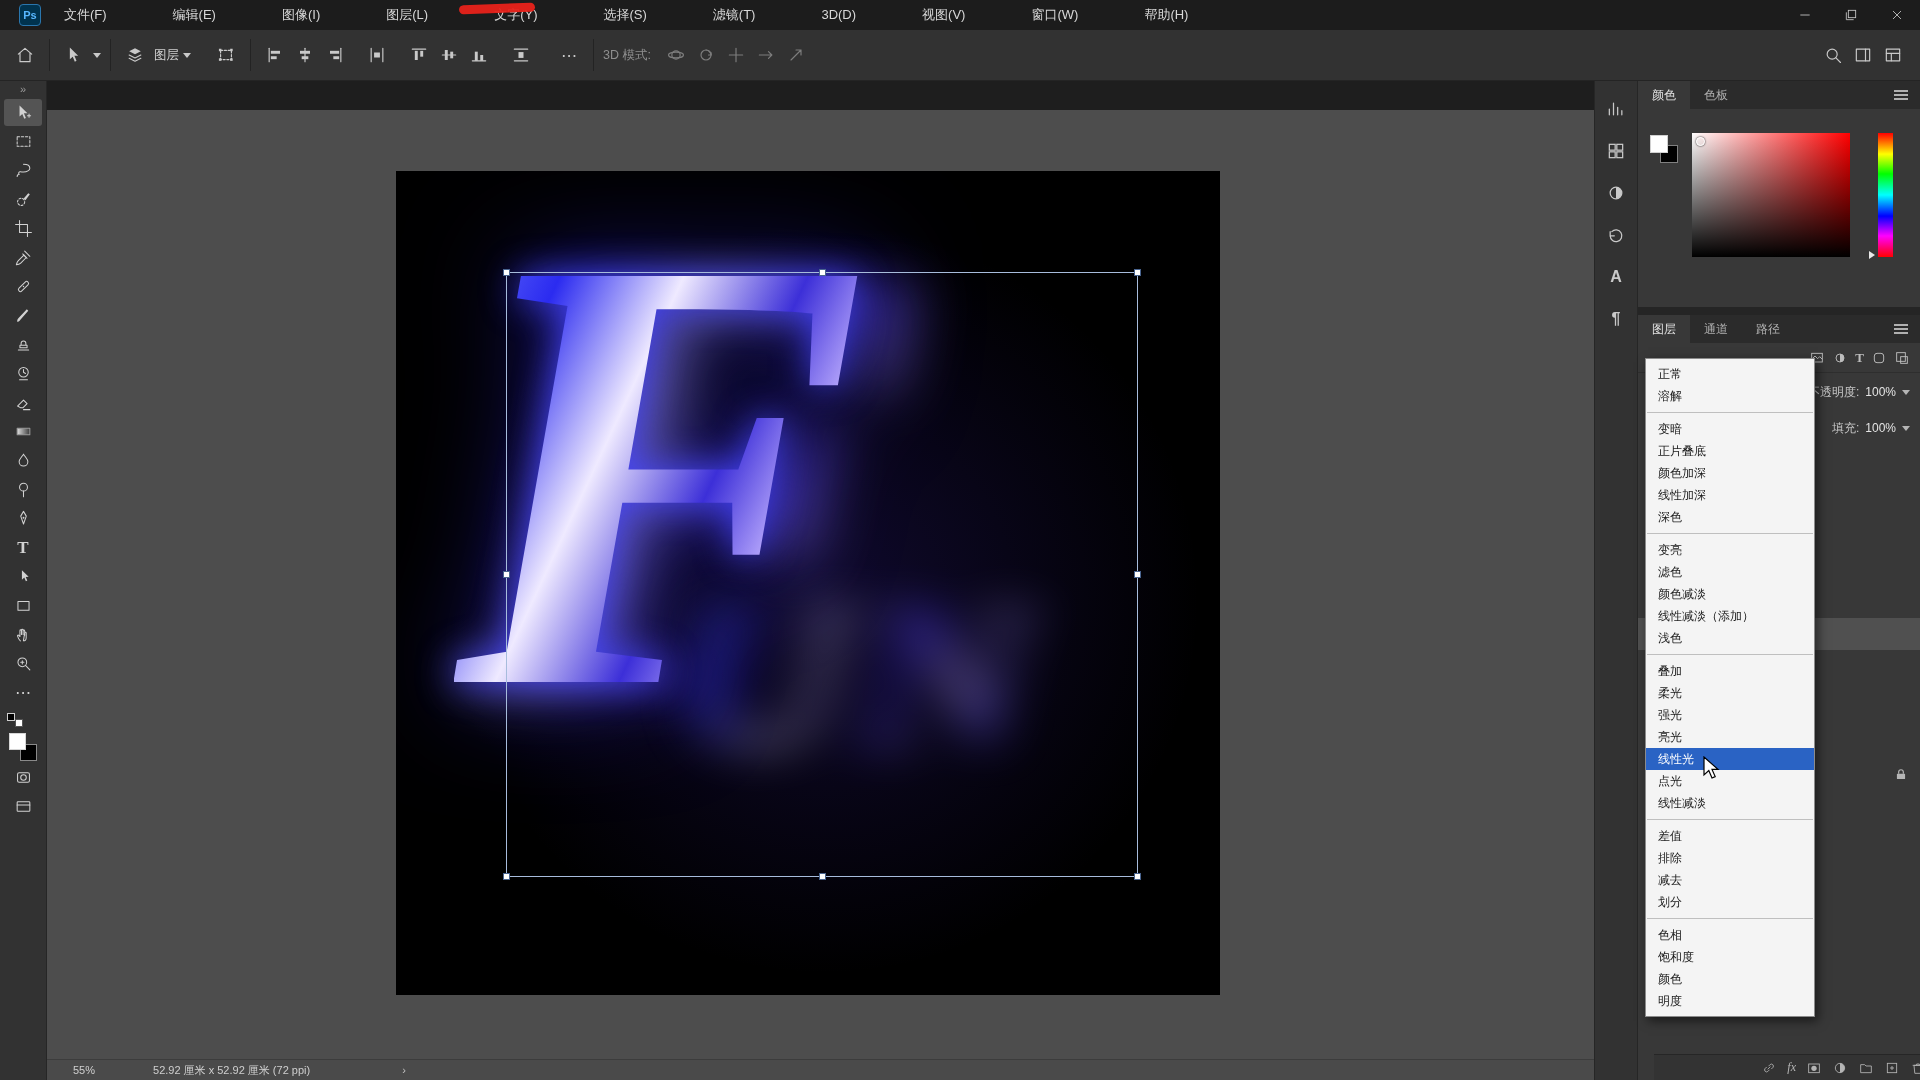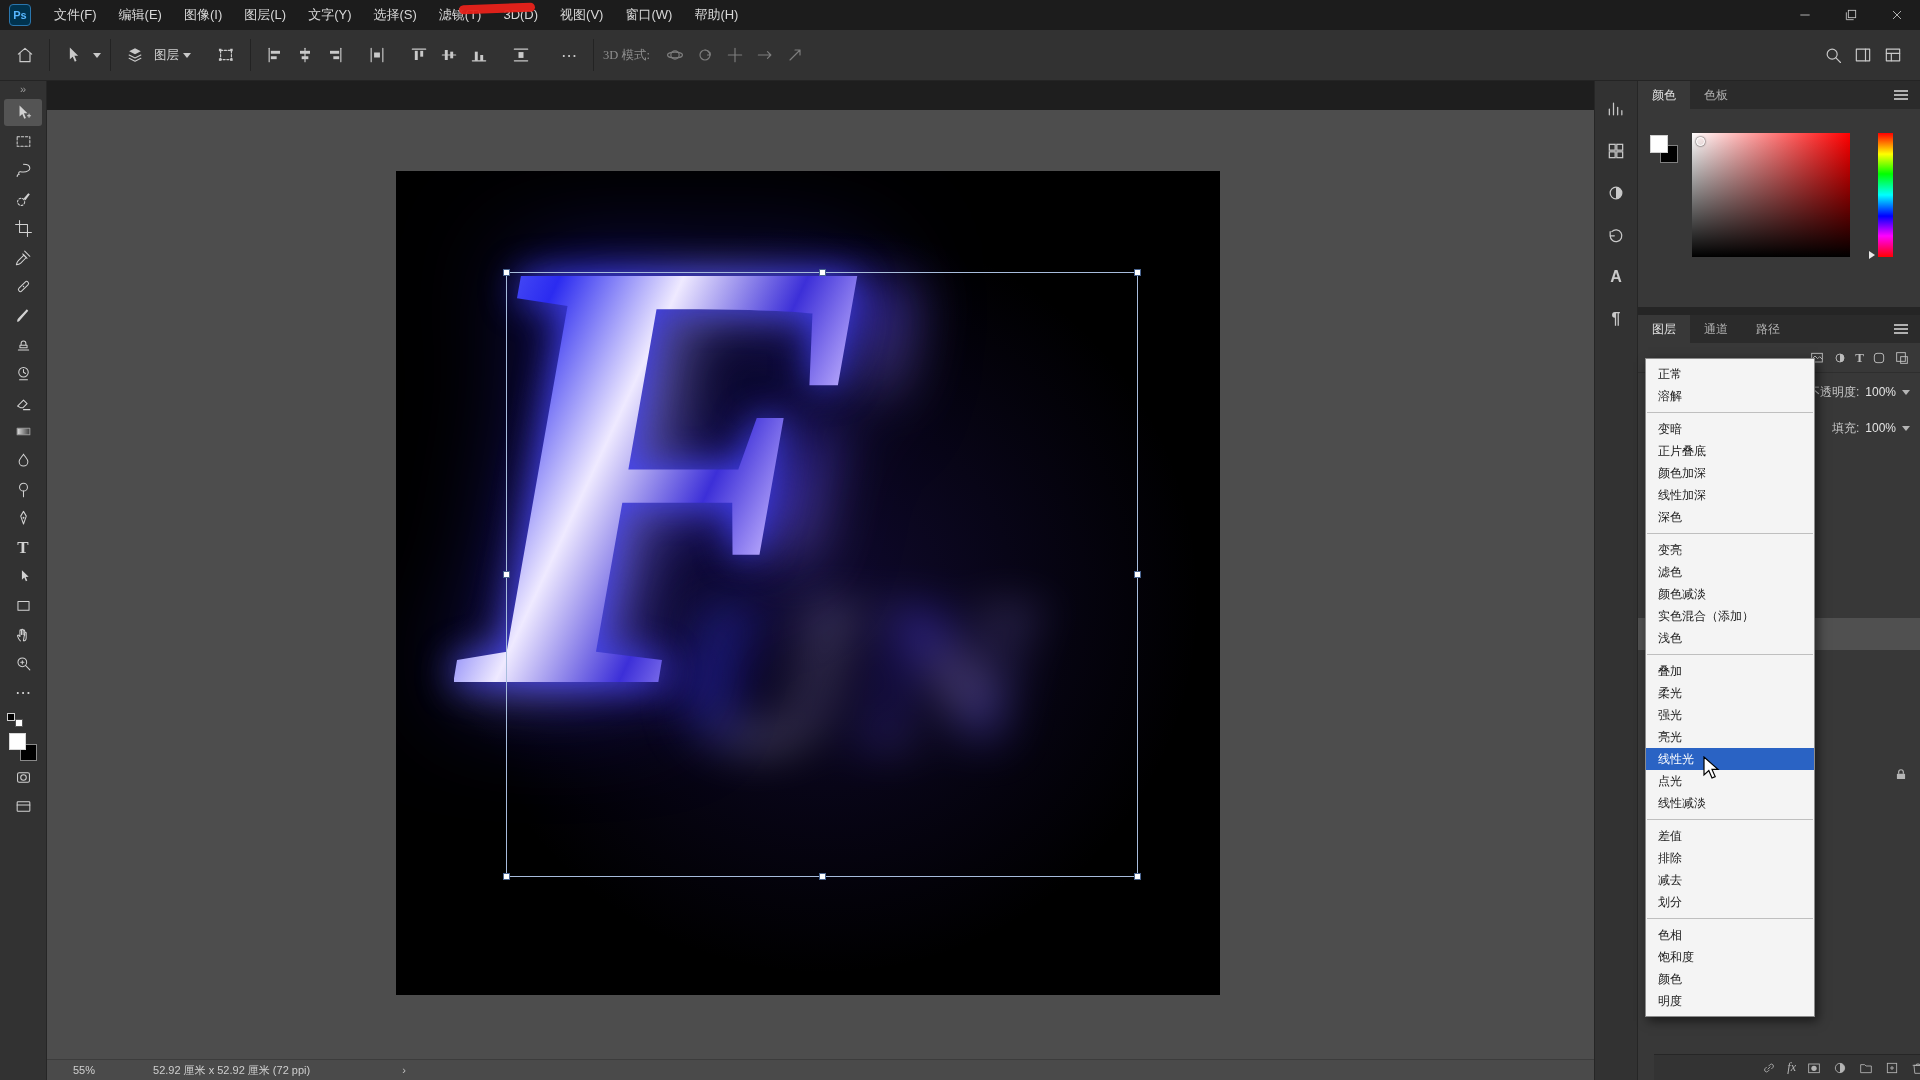--- a/index.html
+++ b/index.html
@@ -2,42 +2,42 @@
 <html><head>
 <meta charset="utf-8">
 <style>
   * { margin:0; padding:0; box-sizing:border-box; }
   html,body { width:1920px; height:1080px; overflow:hidden; background:#1e1e1e;
               font-family:"Liberation Sans","DejaVu Sans",sans-serif; }
   .app { position:absolute; inset:0; width:1920px; height:1080px; }
 
   
   .menubar { position:absolute; left:0; top:0; width:1920px; height:30px; background:#1c1c1c;
-             display:flex; align-items:center; color:#d8d8d8; font-size:13px; }
+             display:flex; align-items:center; color:#d8d8d8; font-size:13px;padding-left:10px; }
   .ps-logo { width:22px; height:22px; margin-left:9px; border-radius:4px; background:#00334f;
              color:#57b7ff; font-size:11px; font-weight:bold; display:flex; align-items:center;
              justify-content:center; border:1px solid #2a76ad; }
-  .menus { display:flex; margin-left:12px; }
+  .menus { display:flex; margin-left:12px;gap:44px; }
   .menu-item { padding:0 11px; line-height:30px; white-space:nowrap; }
   .red-mark { position:absolute; left:459px; top:4px; width:76px; height:9px; background:#e8221a;
               border-radius:5px; transform:rotate(-2deg); opacity:.95; z-index:5; }
   .win { position:absolute; right:0; top:0; height:30px; display:flex; }
   .win-btn { width:46px; height:30px; display:flex; align-items:center; justify-content:center; }
   .win-btn svg { width:16px; height:16px; stroke:#c8c8c8; fill:none; stroke-width:1.3; }
 
   
   .optionsbar { position:absolute; left:0; top:30px; width:1920px; height:51px; background:#323232;
                 border-bottom:1px solid #242424; display:flex; align-items:center; color:#d0d0d0; }
   .ob-icon { width:30px; height:30px; display:flex; align-items:center; justify-content:center; flex:none; }
   .ob-icon svg { width:20px; height:20px; stroke:#c9c9c9; fill:none; stroke-width:1.4;
                  stroke-linecap:round; stroke-linejoin:round; }
   .ob-3d svg { stroke:#7d7d7d; }
   .ob-sep { width:1px; height:32px; background:#232323; margin:0 9px; flex:none; }
   .ob-label { font-size:12.5px; white-space:nowrap; }
-  .ob-label.dim { color:#8f8f8f;font-family:Liberation Serif, serif; }
+  .ob-label.dim { color:#8f8f8f; }
   .chev { width:0; height:0; border-left:4px solid transparent; border-right:4px solid transparent;
           border-top:5px solid #c9c9c9; margin-left:4px; }
   .ob-right { margin-left:auto; display:flex; margin-right:12px; }
   .ellipsis-btn { font-size:16px; color:#c9c9c9; width:30px; text-align:center; }
 
   
   .tabbar { position:absolute; left:47px; top:81px; width:1547px; height:29px; background:#2a2a2a;
             display:flex; }
   .doctab { display:flex; align-items:center; background:#474747; color:#dedede; font-size:12px;
             padding:0 12px; border-right:1px solid #1f1f1f; white-space:nowrap; }
@@ -620,21 +620,21 @@
     <div class="dd-sep"></div>
     <div class="dd-item">变暗</div>
     <div class="dd-item">正片叠底</div>
     <div class="dd-item">颜色加深</div>
     <div class="dd-item">线性加深</div>
     <div class="dd-item">深色</div>
     <div class="dd-sep"></div>
     <div class="dd-item">变亮</div>
     <div class="dd-item">滤色</div>
     <div class="dd-item">颜色减淡</div>
-    <div class="dd-item">实色混合（添加）</div>
+    <div class="dd-item">线性减淡（添加）</div>
     <div class="dd-item">浅色</div>
     <div class="dd-sep"></div>
     <div class="dd-item">叠加</div>
     <div class="dd-item">柔光</div>
     <div class="dd-item">强光</div>
     <div class="dd-item">亮光</div>
     <div class="dd-item selected">线性光</div>
     <div class="dd-item">点光</div>
     <div class="dd-item">线性减淡</div>
     <div class="dd-sep"></div>

